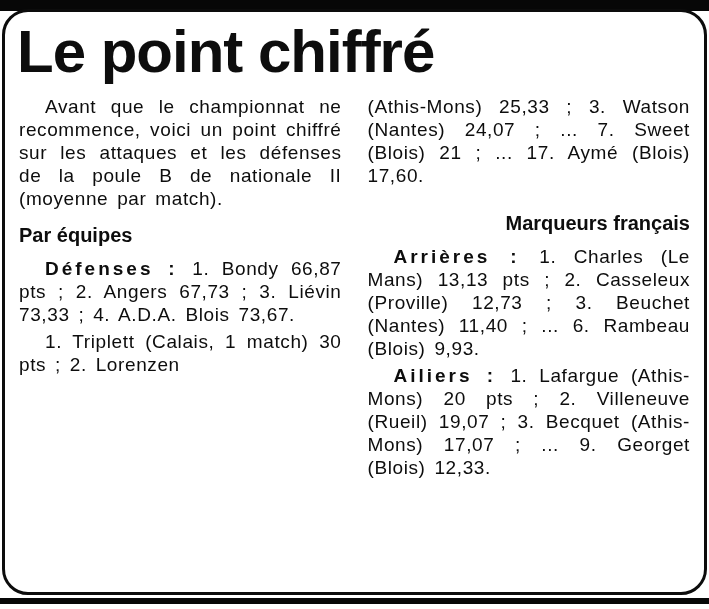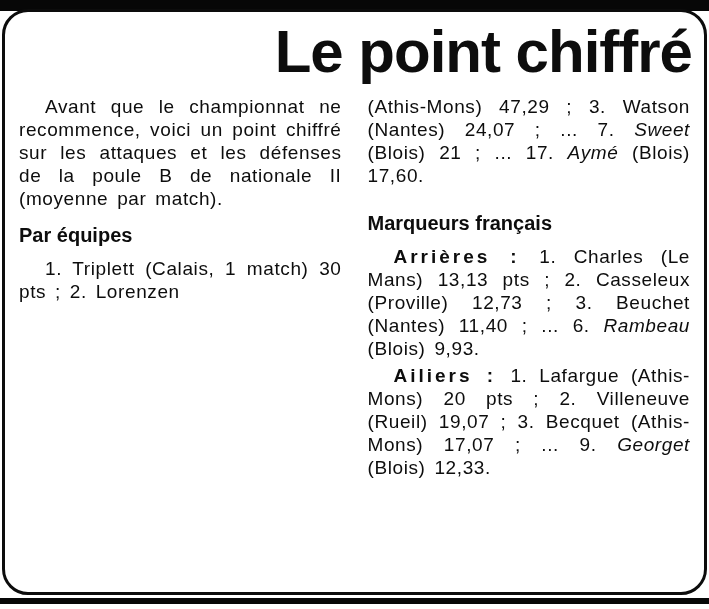--- a/index.html
+++ b/index.html
@@ -29,21 +29,21 @@
     border-radius: 26px;
     background: #ffffff;
     padding: 6px 12px 0 12px;
     overflow: hidden;
   }
   .title {
     font-size: 60px;
     font-weight: 700;
     line-height: 1.05;
     letter-spacing: -1px;
-    text-align: right;
+    text-align: left;
     margin: 2px 0 12px 0;
   }
   .cols {
     display: flex;
     gap: 26px;
     padding: 0 2px;
   }
   .col { flex: 1 1 0; min-width: 0; }
   .body {
     font-size: 19px;
@@ -53,51 +53,52 @@
     word-spacing: 3px;
     margin: 0 0 4px 0;
   }
   .indent { text-indent: 26px; }
   .h2 {
     font-size: 20px;
     font-weight: 700;
     line-height: 1.05;
     margin: 15px 0 11px 0;
   }
-  .h2-marqueurs { margin-top: 26px; }
+  .h2-marqueurs { margin-top: 26px; text-align: right; }
   .seg-b { font-weight: 700; }
   .seg-sp { font-weight: 700; letter-spacing: 3px; }
-  .seg-i { font-style: italic; }
+  .seg-i { }
 </style>
 </head>
 <body>
 
 <div class="page">
 
   <div class="scan-edge-top"></div>
 
   <article class="frame">
 
     <h1 class="title">Le point chiffré</h1>
 
     <div class="cols">
 
       <section class="col">
         <p class="body indent"><span>Avant que le championnat ne recommence, voici un point chiffré sur les attaques et les défenses de la poule B de nationale II (moyenne par match).</span></p>
 
         <h2 class="h2">Par équipes</h2>
 
 
+        <p class="body indent"><span class="seg-b seg-sp">Défenses : </span><span>1. Bondy 66,87 pts ; 2. Angers 67,73 ; 3. Liévin 73,33 ; 4. </span><span class="seg-i">A.D.A. Blois</span><span> 73,67.</span></p>
 
 
         <p class="body indent"><span>1. Triplett (Calais, 1 match) 30 pts ; 2. Lorenzen</span></p>
       </section>
 
       <section class="col">
-        <p class="body"><span>(Athis-Mons) 47,29 ; 3. Wat­son (Nantes) 24,07 ; ... 7. </span><span class="seg-i">Sweet</span><span> (Blois) 21 ; ... 17. </span><span class="seg-i">Aymé</span><span> (Blois) 17,60.</span></p>
+        <p class="body"><span>(Athis-Mons) 25,33 ; 3. Wat­son (Nantes) 24,07 ; ... 7. </span><span class="seg-i">Sweet</span><span> (Blois) 21 ; ... 17. </span><span class="seg-i">Aymé</span><span> (Blois) 17,60.</span></p>
 
         <h2 class="h2 h2-marqueurs">Marqueurs français</h2>
 
         <p class="body indent"><span class="seg-b seg-sp">Arrières : </span><span>1. Charles (Le Mans) 13,13 pts ; 2. Casse­leux (Proville) 12,73 ; 3. Beu­chet (Nantes) 11,40 ; ... 6. </span><span class="seg-i">Rambeau</span><span> (Blois) 9,93.</span></p>
 
         <p class="body indent"><span class="seg-b seg-sp">Ailiers : </span><span>1. Lafargue (Athis-Mons) 20 pts ; 2. Ville­neuve (Rueil) 19,07 ; 3. Bec­quet (Athis-Mons) 17,07 ; ... 9. </span><span class="seg-i">Georget</span><span> (Blois) 12,33.</span></p>
 
       </section>
 
     </div>

